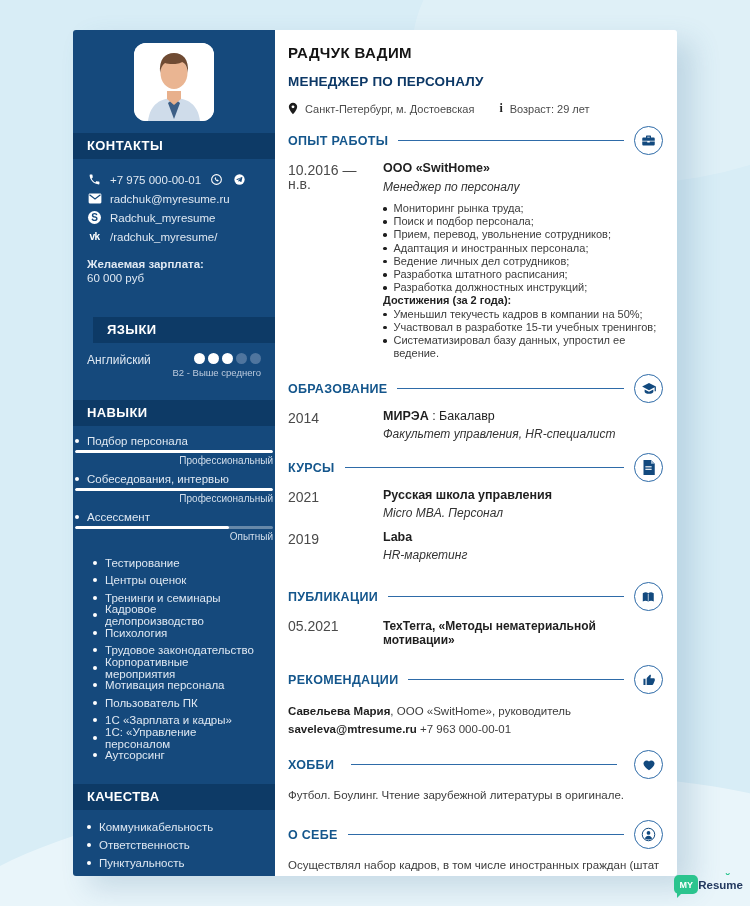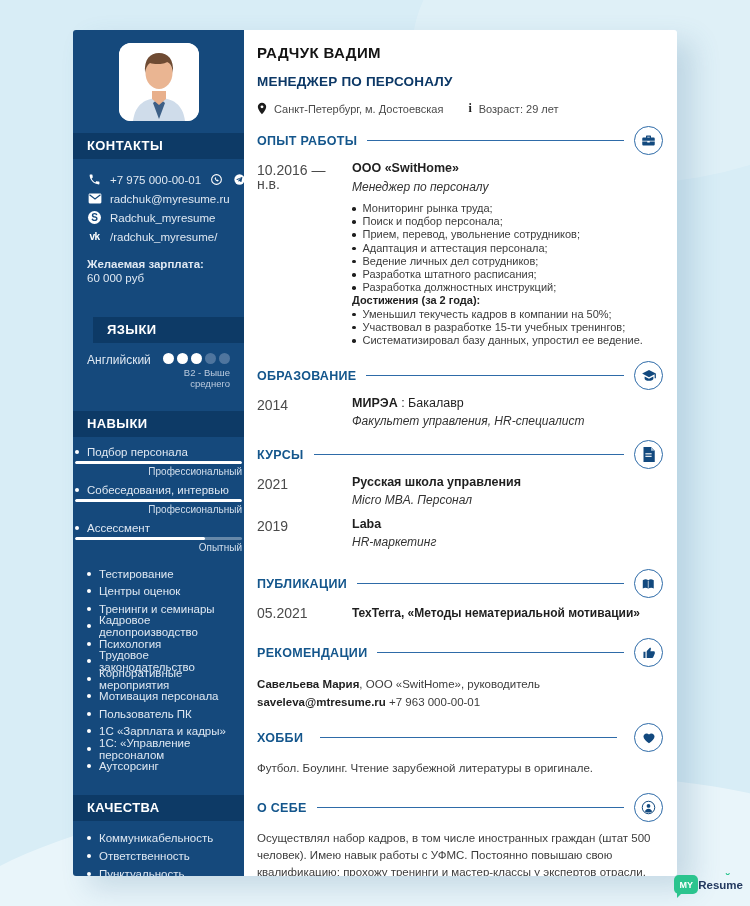--- a/index.html
+++ b/index.html
@@ -7,21 +7,21 @@
   body { font-family:"Liberation Sans", sans-serif; }
 
   .page { position:relative; width:750px; height:906px; background:#d8edf6; overflow:hidden; }
   .bg-shape { position:absolute; pointer-events:none; }
   .bg-top { top:-140px; right:-180px; width:520px; height:320px; background:rgba(255,255,255,0.20); border-radius:50%; transform:rotate(-10deg); }
   .bg-bottom { bottom:-150px; left:-80px; width:980px; height:280px; background:rgba(255,255,255,0.45); border-radius:50%; transform:rotate(-4deg); }
 
   .card { position:absolute; left:73px; top:30px; width:604px; height:846px; display:flex; border-radius:3px; box-shadow:16px 12px 28px rgba(60,110,150,0.20); }
 
   
-  .sidebar { width:171px; flex:none; background:#15497c; color:#dfe8f2; border-radius:3px 0 0 3px; overflow:hidden; }
+  .sidebar { width:202px; flex:none; background:#15497c; color:#dfe8f2; border-radius:3px 0 0 3px; overflow:hidden; }
   .photo { width:80px; height:78px; background:#fff; border-radius:12px; margin:13px auto 0; overflow:hidden; }
   .band { background:#0d3a66; color:#fff; font-weight:bold; font-size:13px; letter-spacing:0.4px; padding:5px 14px 6px; }
   .band.contacts { margin-top:12px; }
   .band.langs { margin-top:32px;margin-left:20px; }
   .band.skills { margin-top:22px; }
   .band.qual { margin-top:20px; }
 
   .contact-rows { padding:11px 12px 0 14px; }
   .contact-row { display:flex; align-items:center; gap:8px; height:19px; font-size:11.5px; }
   .cicon { width:15px; display:flex; justify-content:center; flex:none; }
@@ -41,21 +41,21 @@
   .lang-level { font-size:9.5px; color:#bccbde; margin-top:3px; }
 
   .rated { padding:9px 2px 0; }
   .skill-rated { margin-bottom:7px; }
   .srow { display:flex; align-items:center; gap:8px; font-size:11.5px; margin-bottom:3px; }
   .bullet { width:4px; height:4px; border-radius:50%; background:#fff; flex:none; }
   .sbar { height:3px; background:rgba(255,255,255,0.35); border-radius:2px; margin:2px 0 2px 0; overflow:hidden; }
   .sfill { height:100%; background:#fff; border-radius:2px; }
   .slevel { text-align:right; font-size:10px; color:#d3dfec; }
 
-  .plain-list { list-style:none; padding:5px 14px 0; }
+  .plain-list { list-style:none; padding:5px 20px 0; }
   .plain-list li, .qual-list li { display:flex; align-items:center; gap:8px; height:17.5px; font-size:11.5px; }
   .qual-list { list-style:none; padding:8px 14px 0; }
   .qual-list li { height:18px; }
 
   
   .main { flex:1; background:#ffffff; border-radius:0 3px 3px 0; padding:10px 14px 12px 13px; overflow:hidden; }
   .name { font-size:15px; font-weight:bold; color:#141414; letter-spacing:0.4px; margin-top:4px; }
   .position { font-size:13.5px; font-weight:bold; color:#0c3866; letter-spacing:0.2px; margin-top:13px; }
   .meta { display:flex; align-items:center; gap:7px; margin-top:12px; font-size:11px; color:#4a4a4a; }
   .meta .micon { display:flex; }
@@ -329,21 +329,21 @@
               <li>
                 <span class="dot2"></span>
                 <span>Поиск и подбор персонала;</span>
               </li>
               <li>
                 <span class="dot2"></span>
                 <span>Прием, перевод, увольнение сотрудников;</span>
               </li>
               <li>
                 <span class="dot2"></span>
-                <span>Адаптация и аттестация персонала;</span>
+                <span>Адаптация и иностранных персонала;</span>
               </li>
               <li>
                 <span class="dot2"></span>
                 <span>Ведение личных дел сотрудников;</span>
               </li>
               <li>
                 <span class="dot2"></span>
                 <span>Разработка штатного расписания;</span>
               </li>
               <li>

